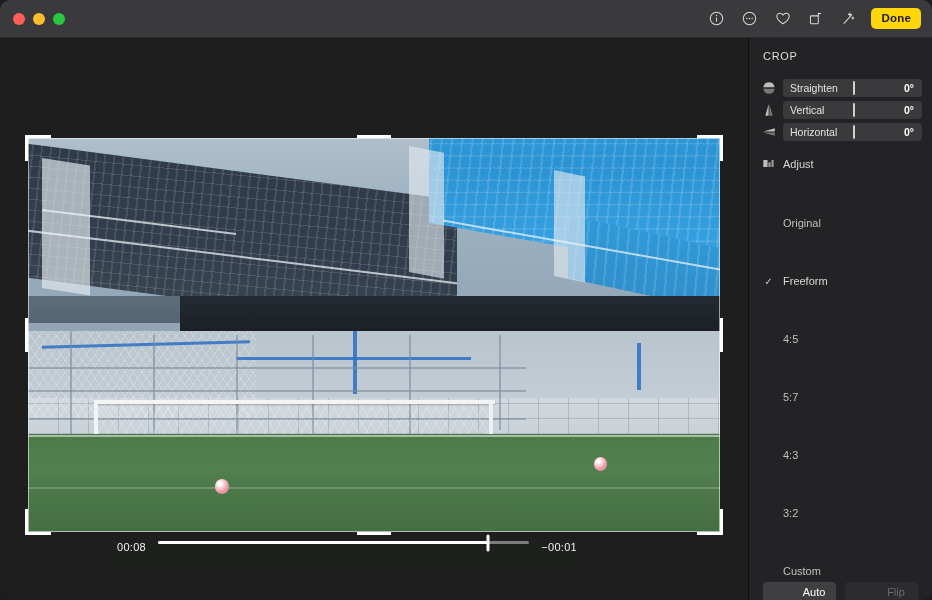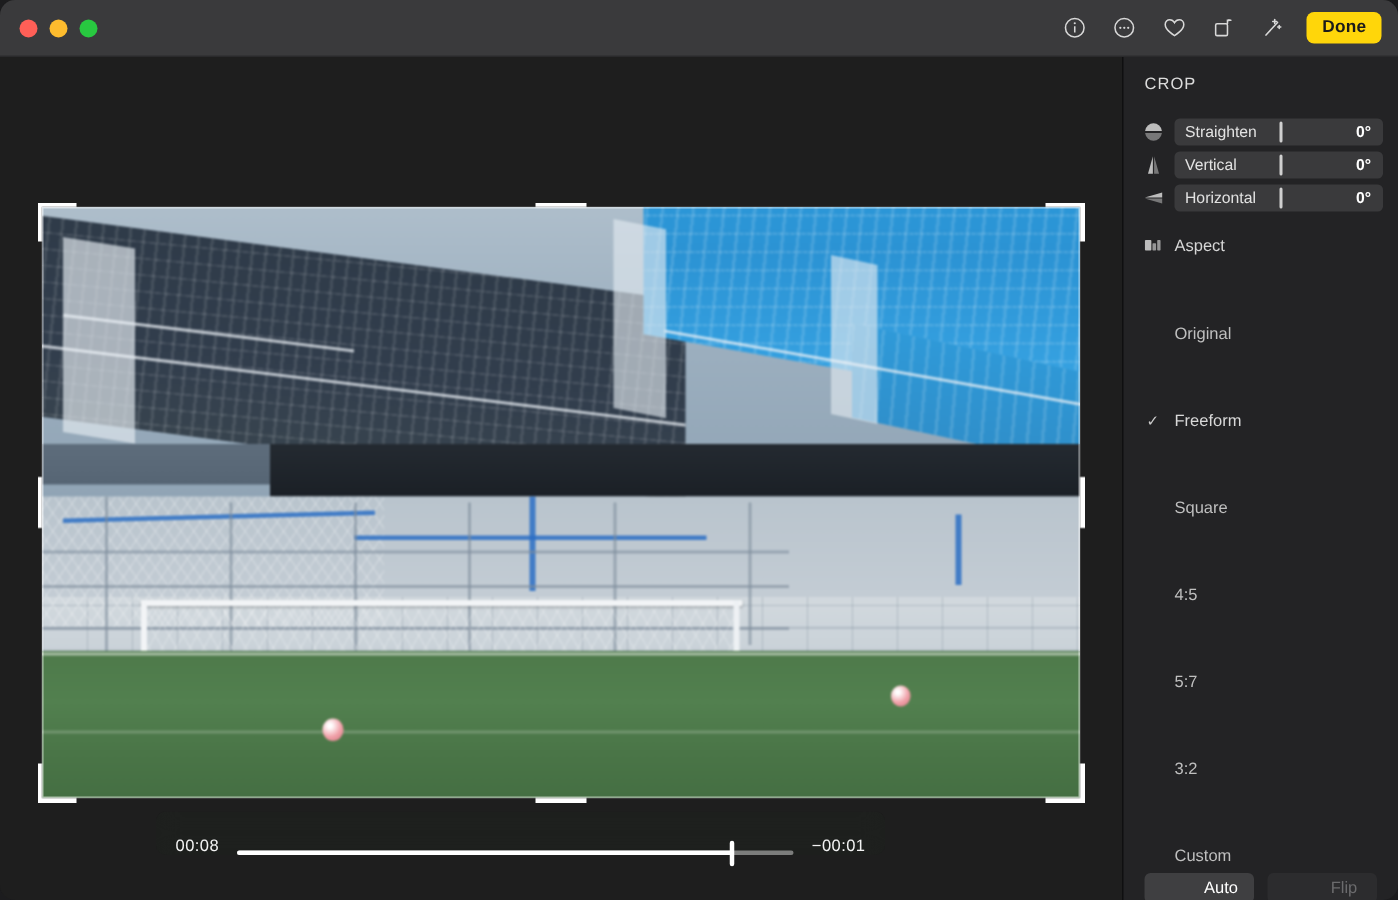--- a/index.html
+++ b/index.html
@@ -342,21 +342,21 @@
     position:absolute; inset:0;
     border:1px solid rgba(255,255,255,.55);
   }
 
   
   .scrubber {
     position:absolute; left:104px; bottom:30px;
     width:486px; height:29px;
     background:rgba(30,34,30,.52);
     border-radius:7px;
-    display:flex; align-items:flex-end;
+    display:flex; align-items:flex-start;
     padding:0 13px;
     backdrop-filter:blur(8px);
   }
   .time {
     font-size:11px; color:#f2f2f2; letter-spacing:.3px;
     white-space:nowrap; flex:0 0 auto;
   }
   .track {
     position:relative; flex:1; height:3px; margin:0 12px;
     background:rgba(255,255,255,.42); border-radius:2px;
@@ -671,44 +671,44 @@
       <div class="tool-rows">
 
         <div class="tool-row">
           <span class="adj-icon">
             <svg width="13" height="13" viewBox="0 0 14 14" fill="currentColor">
               <rect x="1.4" y="3.2" width="4.6" height="7.6" rx=".6"></rect>
               <rect x="6.8" y="5.6" width="2.6" height="5.2" rx=".5" opacity=".75"></rect>
               <rect x="10.2" y="3.2" width="2.4" height="7.6" rx=".5" opacity=".75"></rect>
             </svg>
           </span>
-          <span class="tool-label">Aspect</span>
+          <span class="tool-label">Adjust</span>
         </div>
       </div>
 
       <div class="aspect-list">
         <div class="aspect-item">
           <span class="aspect-check"></span>
           <span class="aspect-name">Original</span>
         </div>
         <div class="aspect-item selected">
           <span class="aspect-check">✓</span>
           <span class="aspect-name">Freeform</span>
         </div>
         <div class="aspect-item">
           <span class="aspect-check"></span>
-          <span class="aspect-name">Square</span>
-        </div>
-        <div class="aspect-item">
-          <span class="aspect-check"></span>
           <span class="aspect-name">4:5</span>
         </div>
         <div class="aspect-item">
           <span class="aspect-check"></span>
           <span class="aspect-name">5:7</span>
+        </div>
+        <div class="aspect-item">
+          <span class="aspect-check"></span>
+          <span class="aspect-name">4:3</span>
         </div>
         <div class="aspect-item">
           <span class="aspect-check"></span>
           <span class="aspect-name">3:2</span>
         </div>
         <div class="aspect-item">
           <span class="aspect-check"></span>
           <span class="aspect-name">Custom</span>
         </div>
       </div>

